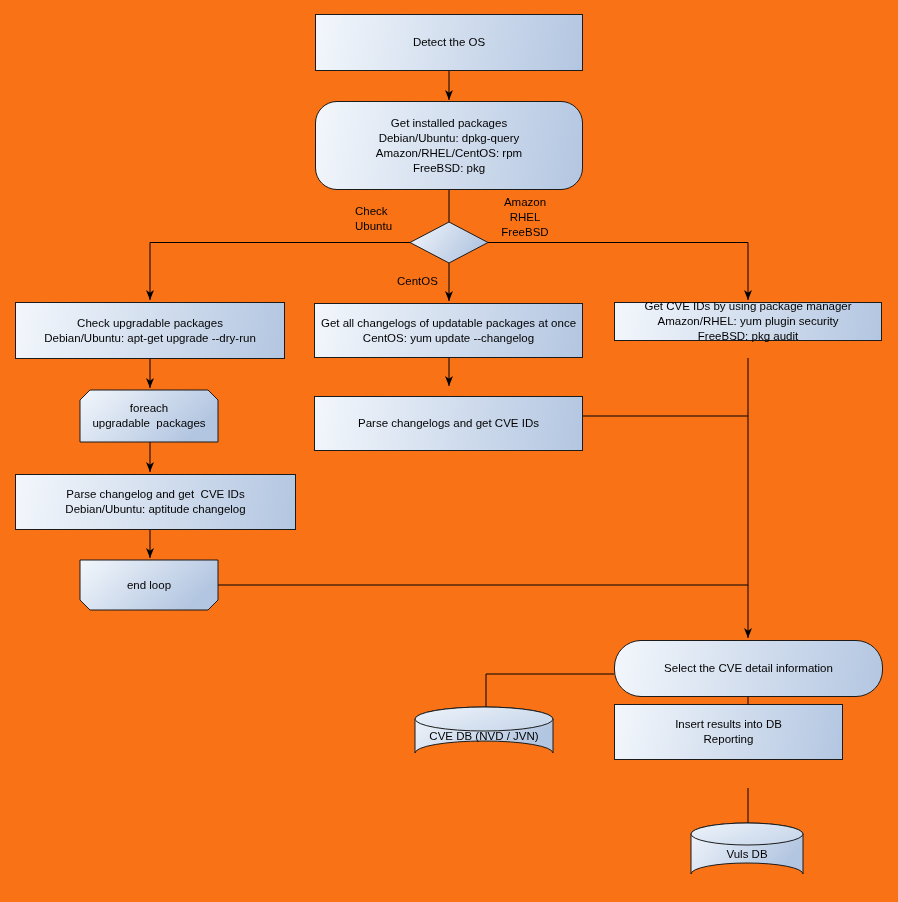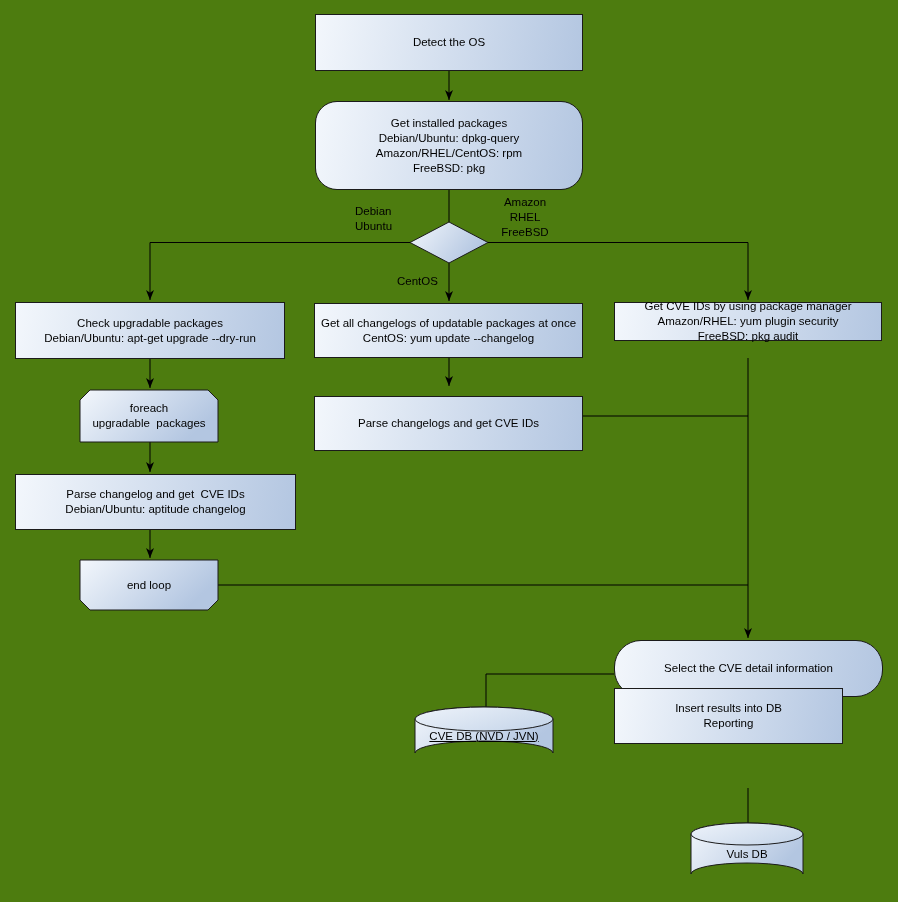--- a/index.html
+++ b/index.html
@@ -1,19 +1,19 @@
 <!DOCTYPE html>
 <html><head>
 <meta charset="utf-8">
 <style>
   html,body{margin:0;padding:0;background:#ffffff;}
   #canvas{
     position:relative;
     width:898px;height:902px;
-    background:#4d7c0f;
+    background:#f97316;
     font-family:"Liberation Sans", sans-serif;
     font-size:11.5px;
     line-height:15px;
     color:#000000;
     overflow:hidden;
   }
   #wires{position:absolute;left:0;top:0;z-index:1;}
   .node{
     position:absolute;
     z-index:2;
@@ -43,25 +43,25 @@
   .edge-label.left-align{text-align:left;}
   
   #n-detect-os        {left:315px;top:14px; width:268px;height:57px;}
   #n-get-installed    {left:315px;top:101px;width:268px;height:89px;border-radius:22px;}
   #n-check-upgradable {left:15px; top:302px;width:270px;height:57px;justify-content:center;}
   #n-parse-left       {left:15px; top:474px;width:281px;height:56px;}
   #n-get-changelogs   {left:314px;top:303px;width:269px;height:55px;}
   #n-parse-mid        {left:314px;top:388px;width:269px;height:55px;margin-top:8px;}
   #n-get-cve          {left:614px;top:302px;width:268px;height:39px;}
   #n-select-cve       {left:614px;top:640px;width:269px;height:57px;border-radius:27px;}
-  #n-insert-results   {left:614px;top:688px;width:229px;height:56px;}
+  #n-insert-results   {left:614px;top:704px;width:229px;height:56px;}
   
   #l-foreach {left:80px; top:390px;width:138px;height:52px;}
   #l-endloop {left:80px; top:560px;width:138px;height:50px;}
-  #l-cvedb   {left:415px;top:711px;width:138px;height:50px;text-decoration:underline;}
+  #l-cvedb   {left:415px;top:711px;width:138px;height:50px;}
   #l-vulsdb  {left:691px;top:829px;width:112px;height:50px;}
   
   #e-debian  {left:355px;top:204px;}
   #e-amazon  {left:494px;top:195px;width:62px;}
   #e-centos  {left:397px;top:274px;}
 </style>
 </head>
 <body>
 
 <div id="canvas">
@@ -171,21 +171,21 @@
   </div>
 
   <div class="shape-label" id="l-cvedb">
     <div class="node-label">CVE DB (NVD / JVN)</div>
   </div>
 
   <div class="shape-label" id="l-vulsdb">
     <div class="node-label">Vuls DB</div>
   </div>
 
-  <div class="edge-label left-align" id="e-debian">Debian
+  <div class="edge-label left-align" id="e-debian">Check
 Ubuntu</div>
 
   <div class="edge-label" id="e-amazon">Amazon
 RHEL
 FreeBSD</div>
 
   <div class="edge-label left-align" id="e-centos">CentOS</div>
 
 </div>
 

